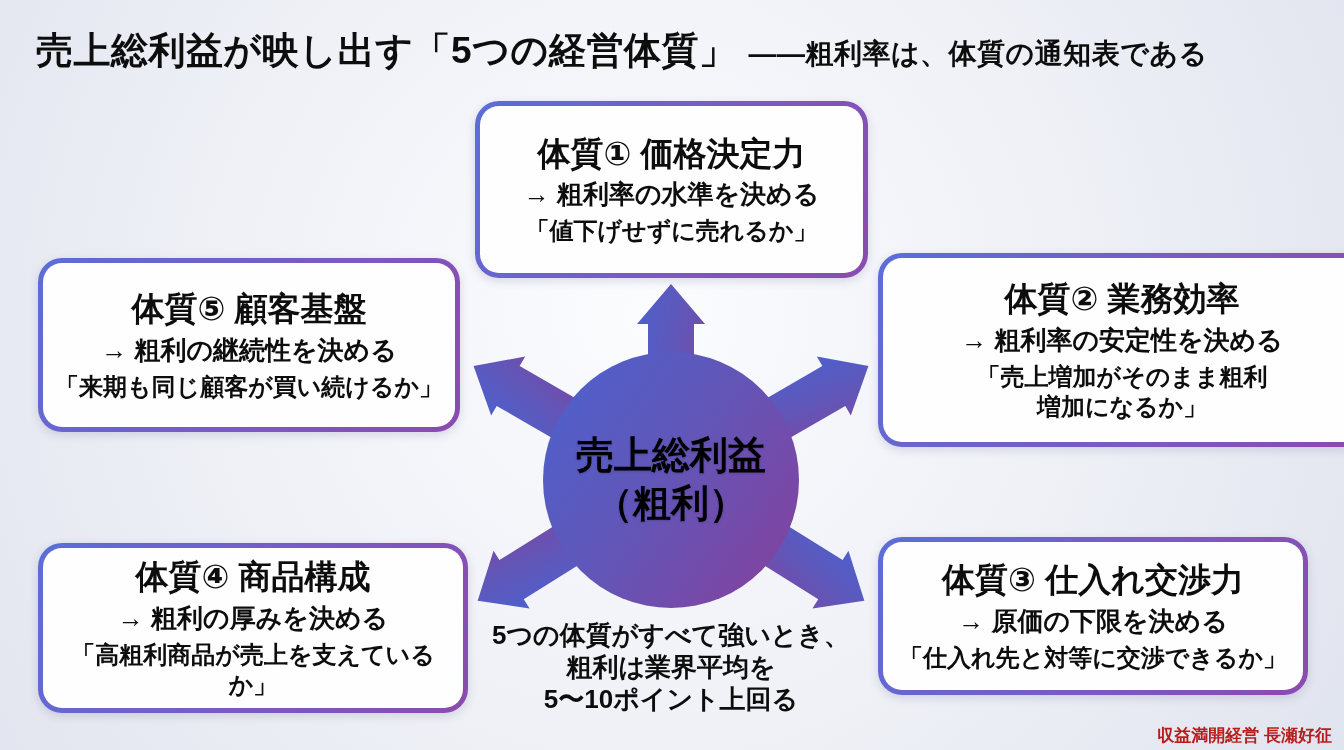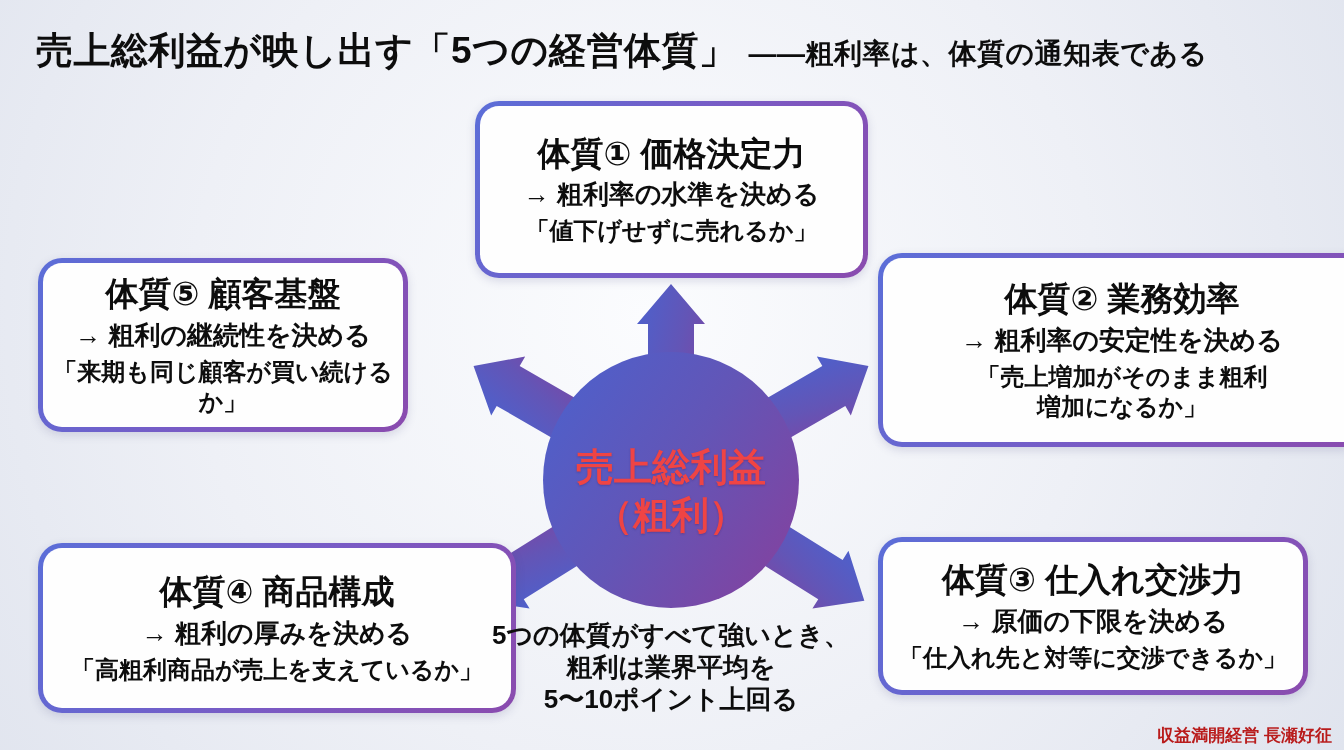--- a/index.html
+++ b/index.html
@@ -42,35 +42,35 @@
     text-align: center;
     padding: 6px 8px;
   }
   .box-heading  { font-size: 33px; font-weight: 800; line-height: 1.25; }
   .box-effect   { font-size: 26px; font-weight: 800; line-height: 1.3; margin-top: 4px; }
   .box-question { font-size: 24px; font-weight: 800; line-height: 1.25; margin-top: 4px; white-space: pre-line; }
 
   #box1 { left: 475px; top: 101px; width: 393px; height: 177px; }
   #box2 { left: 878px; top: 253px; width: 488px; height: 194px; }
   #box3 { left: 878px; top: 537px; width: 430px; height: 158px; }
-  #box4 { left: 38px;  top: 543px; width: 478px; height: 170px; }
-  #box5 { left: 38px;  top: 258px; width: 370px; height: 174px; }
+  #box4 { left: 38px;  top: 543px; width: 430px; height: 170px; }
+  #box5 { left: 38px;  top: 258px; width: 422px; height: 174px; }
 
   .hub-svg {
     position: absolute;
     left: 455px; top: 275px;
     width: 440px; height: 340px;
     z-index: 1;
   }
   .hub-label {
     position: absolute;
-    left: 543px; top: 444px;
+    left: 543px; top: 432px;
     width: 256px;
     text-align: center;
-    color: #ef4444;
+    color: #000000;
     font-size: 38px;
     font-weight: 800;
     line-height: 1.25;
     z-index: 2;
     white-space: pre-line;
     text-shadow: 0 1px 2px rgba(40,20,80,0.25);
   }
 
   .footnote {
     position: absolute;

